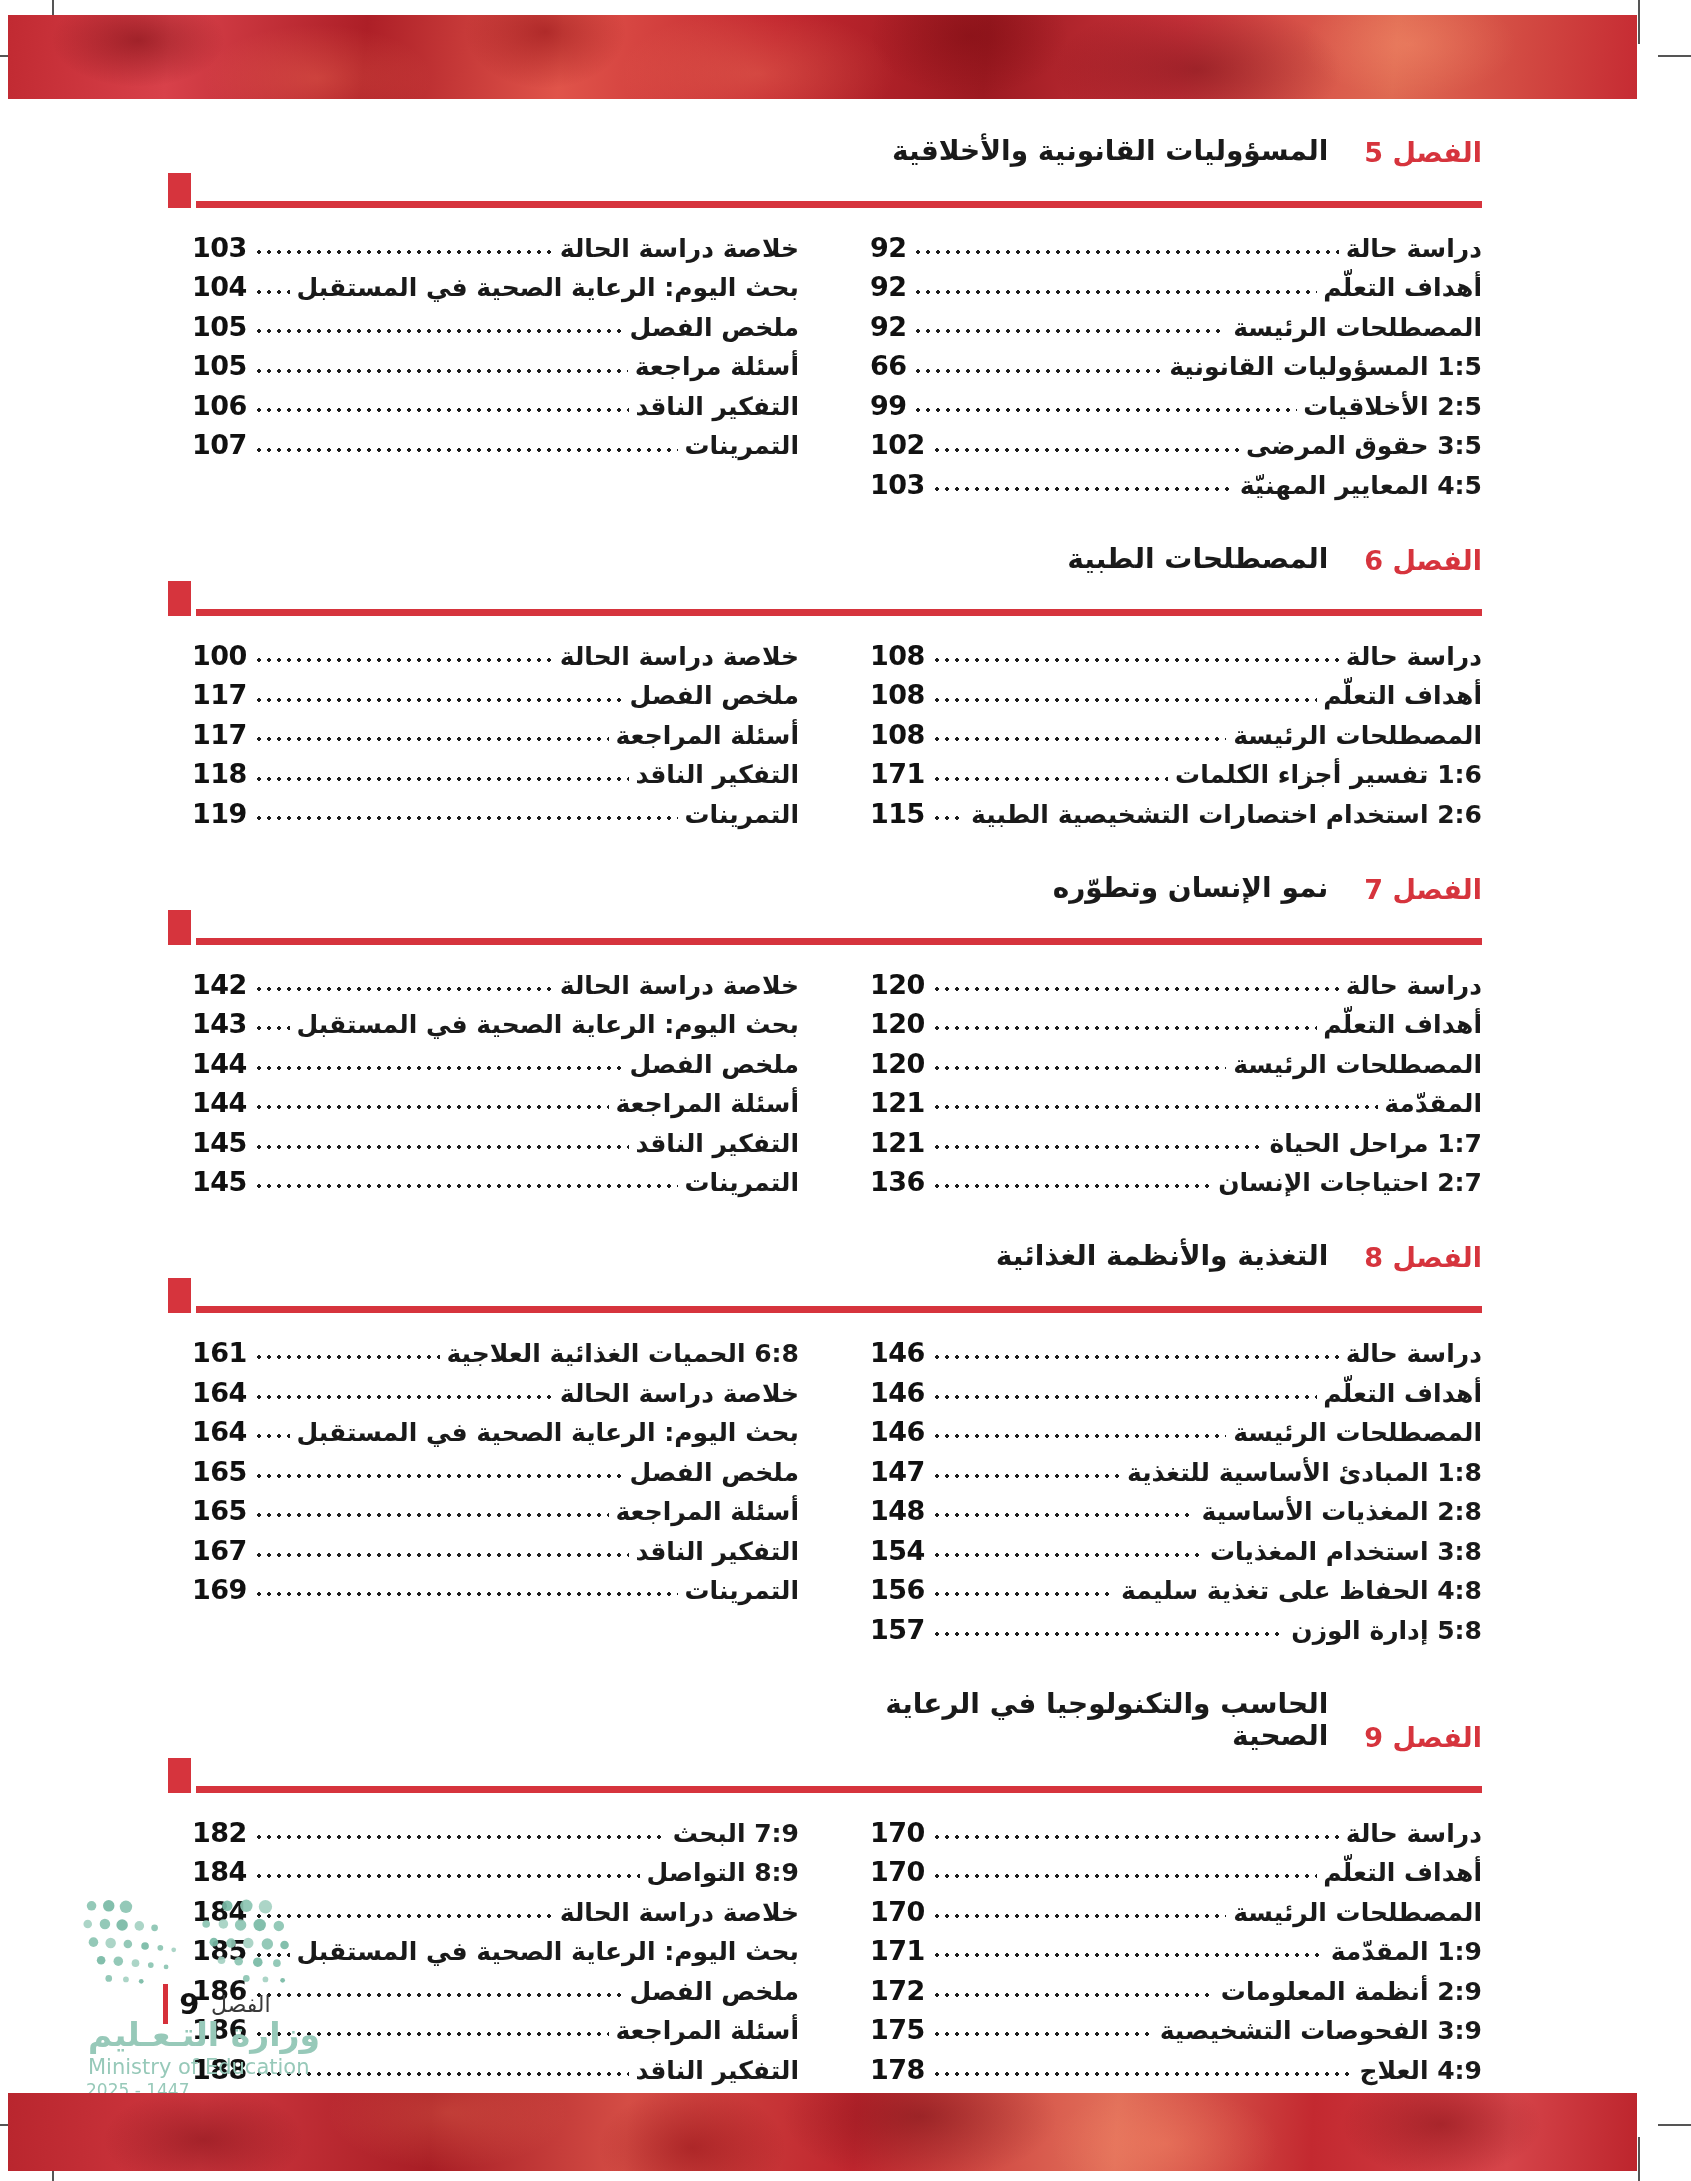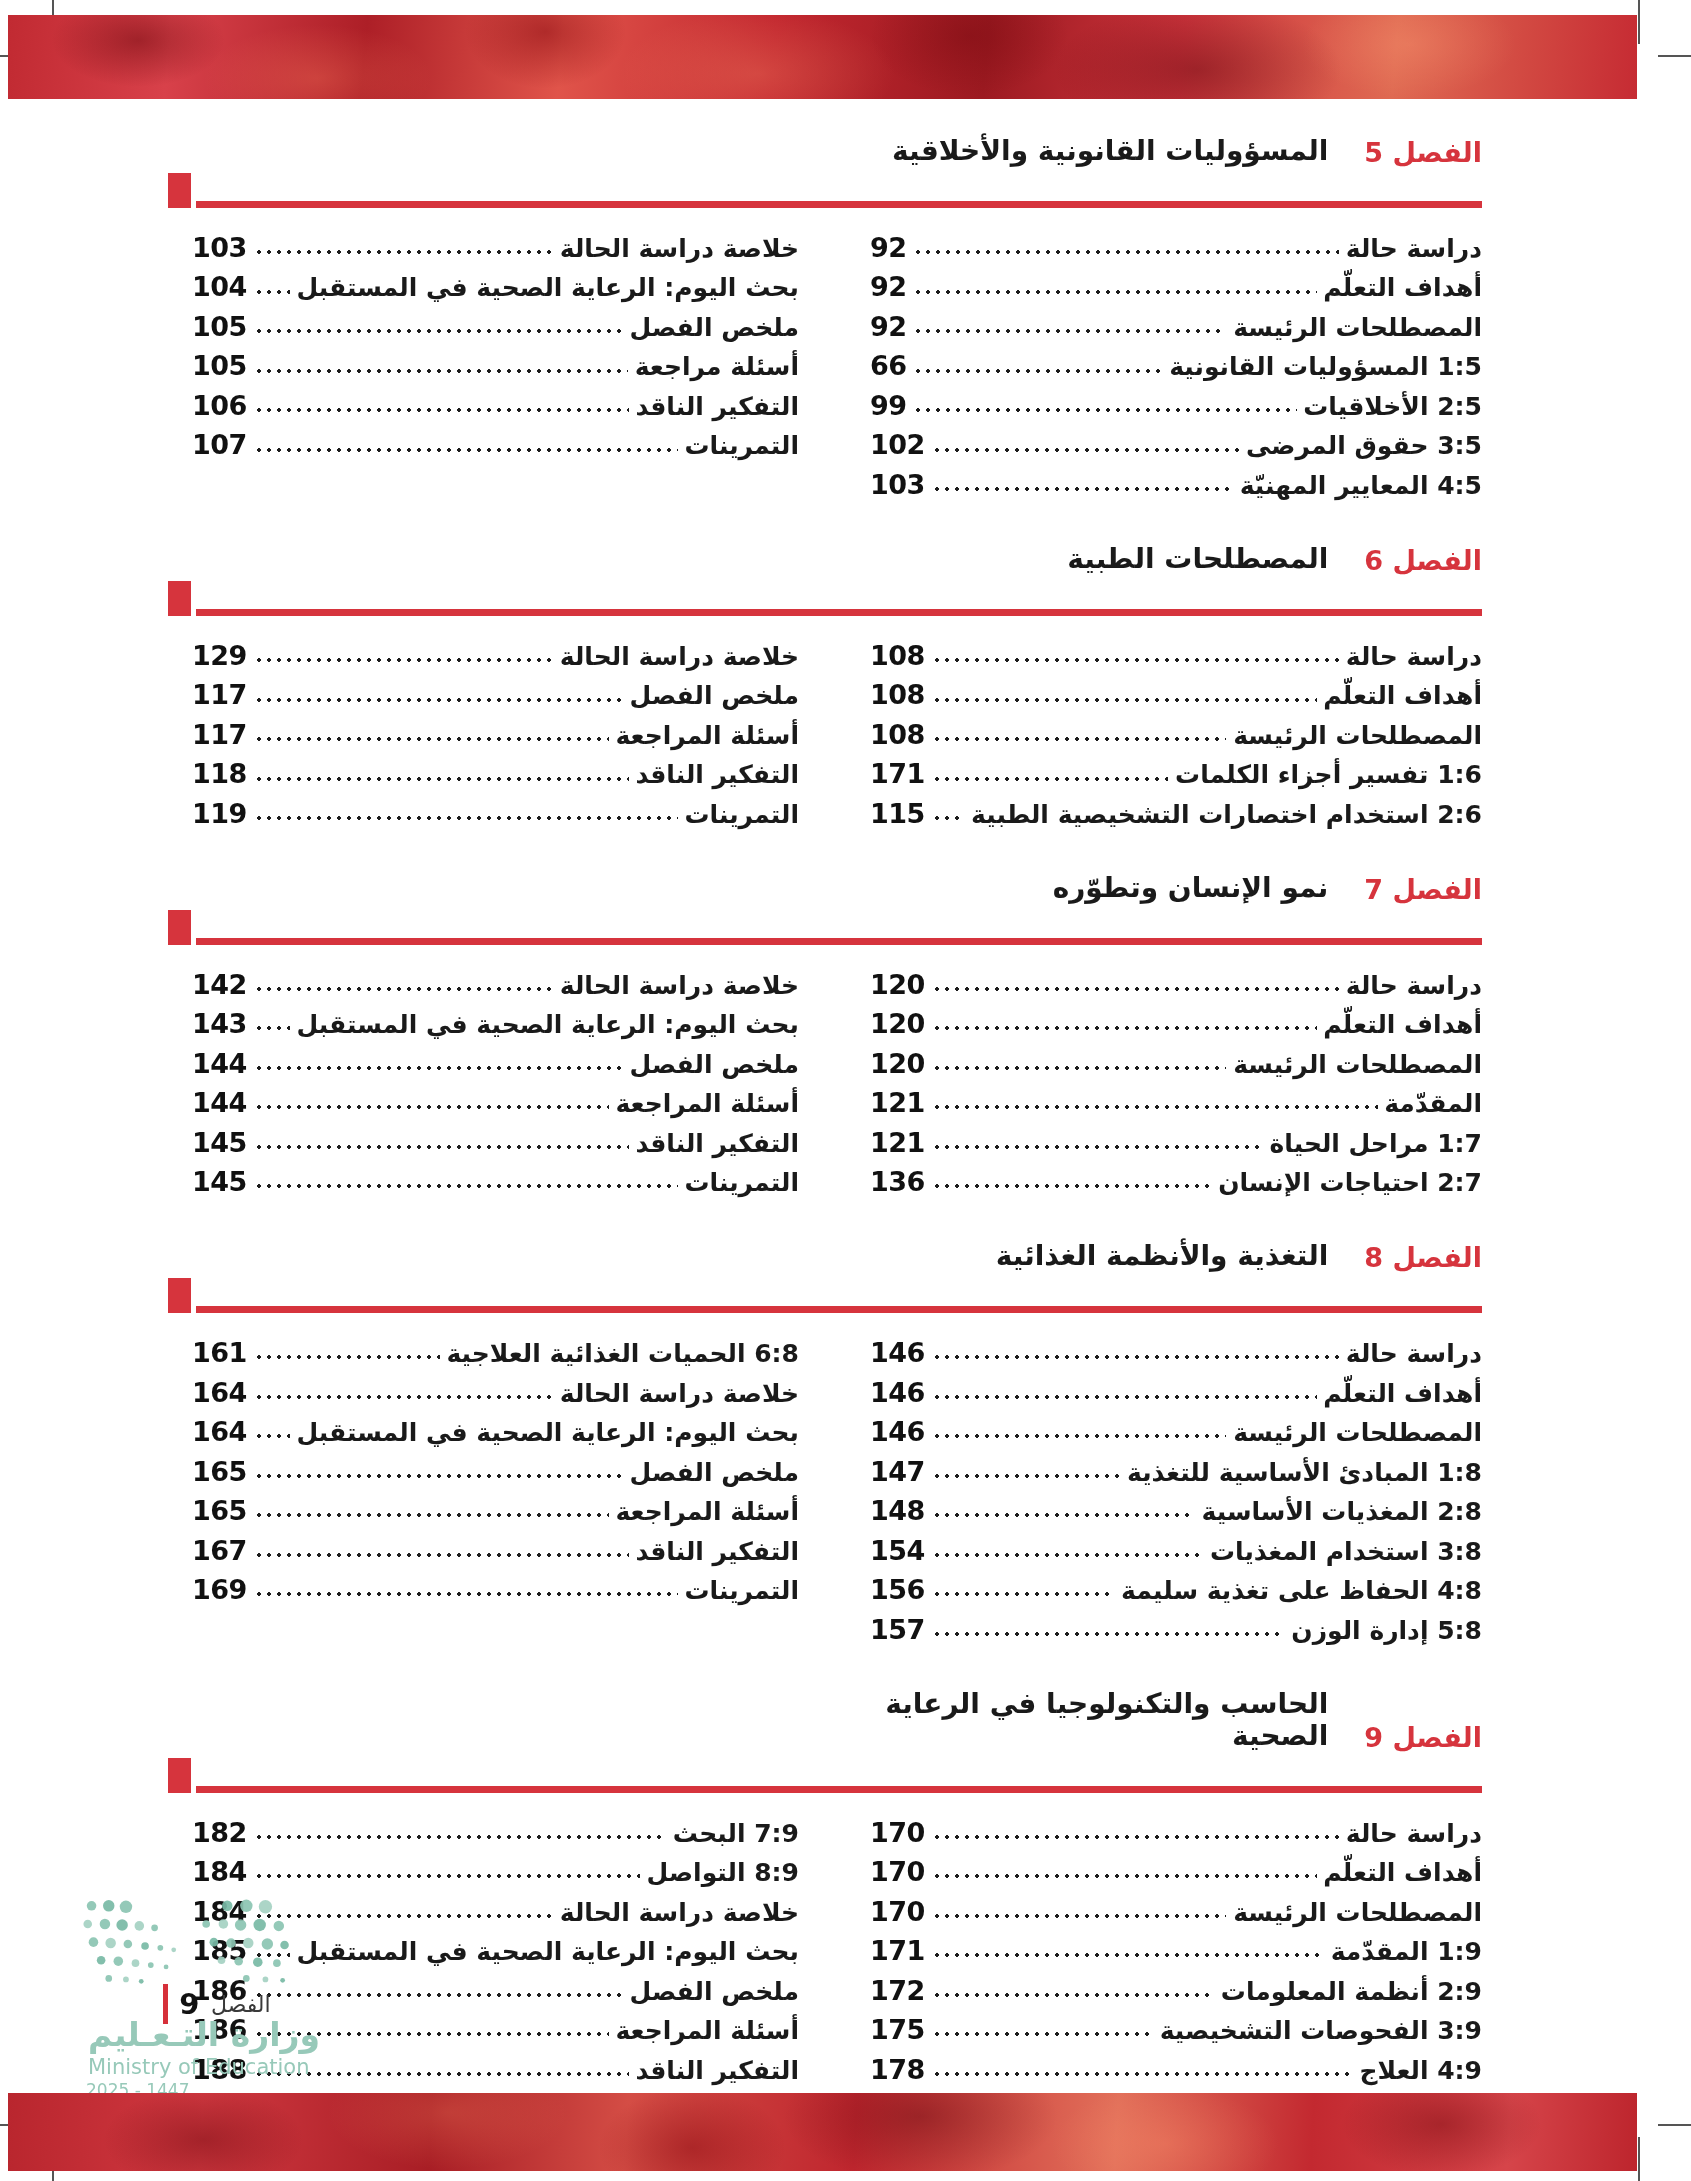--- a/index.html
+++ b/index.html
@@ -225,21 +225,21 @@
   <div class="entry">
     <span class="entry-label">2:6 استخدام اختصارات التشخيصية الطبية</span>
     <span class="leader"></span>
     <span class="entry-page">115</span>
   </div>
 </div>
       <div class="col col-left">
   <div class="entry">
     <span class="entry-label">خلاصة دراسة الحالة</span>
     <span class="leader"></span>
-    <span class="entry-page">129</span>
+    <span class="entry-page">100</span>
   </div>
 
   <div class="entry">
     <span class="entry-label">ملخص الفصل</span>
     <span class="leader"></span>
     <span class="entry-page">117</span>
   </div>
 
   <div class="entry">
     <span class="entry-label">أسئلة المراجعة</span>

